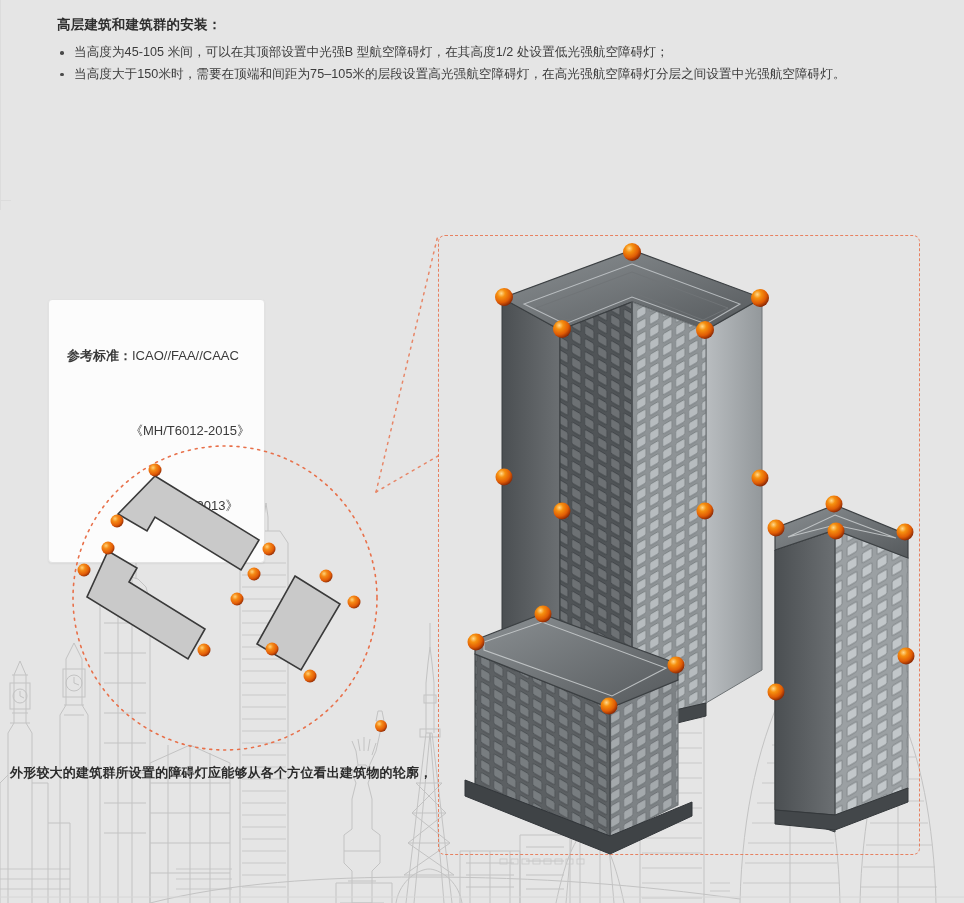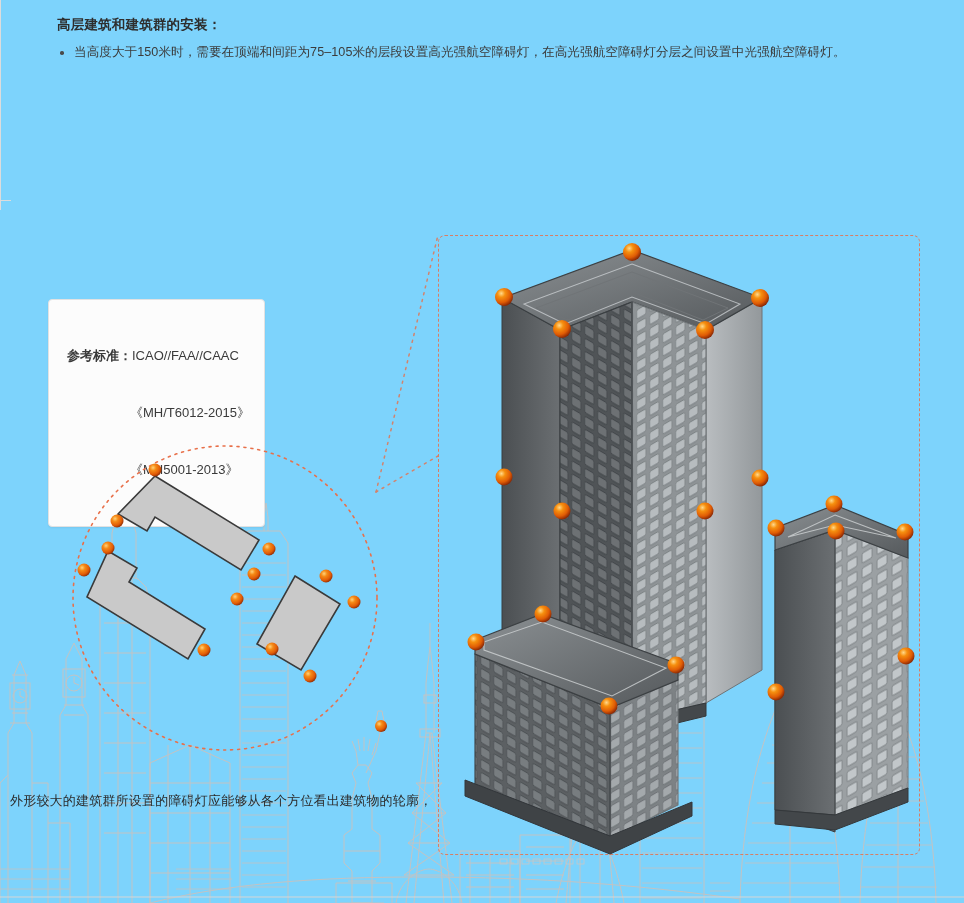--- a/index.html
+++ b/index.html
@@ -3,21 +3,21 @@
 <meta charset="utf-8">
 <style>
   html,body{margin:0;padding:0;}
   body{
     width:964px;height:903px;
     background:#fdfdfc;
     font-family:"Liberation Sans","DejaVu Sans",sans-serif;
     overflow:hidden;
     position:relative;
   }
-  .page{position:absolute;inset:0;overflow:hidden;background:#7dd3fc;}
+  .page{position:absolute;inset:0;overflow:hidden;background:#e5e5e5;}
 
   
   .edge-v{position:absolute;left:0;top:0;width:1px;height:210px;background:#dcdcdc;}
   .edge-h{position:absolute;left:0;top:200px;width:11px;height:1px;background:#dcdcdc;}
 
   
   .textblock{position:absolute;left:57px;top:16px;width:890px;color:#3c3c3c;}
   .tb-title{
     font-size:13.5px;font-weight:bold;color:#2e2e2e;letter-spacing:.2px;
     margin:0 0 9px 0;line-height:18px;
@@ -37,21 +37,21 @@
     position:absolute;left:48px;top:299px;
     padding:8px 14px 9px 18px;
     background:#fcfcfc;
     border:1px solid #e2e2e2;
     border-radius:4px;
     box-shadow:0 1px 2px rgba(0,0,0,.05);
     font-size:13px;line-height:19px;color:#3a3a3a;
     white-space:pre;
   }
   .refbox .rl{display:block;}
-  .refbox .rl.indent{padding-left:63px;}
+  .refbox .rl.indent{padding-left:63px;margin-top:18px;}
 
   
   .skyline{position:absolute;left:0;bottom:0;width:964px;height:420px;pointer-events:none;}
 
   
   .plan{position:absolute;left:45px;top:418px;width:360px;height:370px;}
 
   
   .connector{position:absolute;left:330px;top:230px;width:180px;height:340px;pointer-events:none;}
 
@@ -62,37 +62,38 @@
     border-radius:7px;
     box-sizing:border-box;
     opacity:.85;
   }
 
   
   .buildings{position:absolute;left:440px;top:240px;width:500px;height:620px;}
 
   
   .caption{
-    position:absolute;left:10px;top:790px;width:470px;
-    font-size:13px;font-weight:normal;line-height:22px;color:#2c2c2c;
+    position:absolute;left:10px;top:762px;width:470px;
+    font-size:13px;font-weight:bold;line-height:22px;color:#2c2c2c;
     letter-spacing:.2px;
   }
   .caption span{display:block;}
 </style>
 </head>
 <body>
 
 <div class="page">
 
   <div class="edge-v"></div>
   <div class="edge-h"></div>
 
   <div class="textblock">
     <div class="tb-title">高层建筑和建筑群的安装：</div>
     <ul class="bullets">
+      <li>当高度为45-105 米间，可以在其顶部设置中光强B 型航空障碍灯，在其高度1/2 处设置低光强航空障碍灯；</li>
       <li>当高度大于150米时，需要在顶端和间距为75–105米的层段设置高光强航空障碍灯，在高光强航空障碍灯分层之间设置中光强航空障碍灯。</li>
     </ul>
   </div>
 
   <svg class="skyline" viewBox="0 0 964 420" preserveAspectRatio="none">
     <g fill="none" stroke="#c3c3c3" stroke-width="1">
 
       <path d="M8 420 L8 250 L14 240 L14 192 L20 178 L26 192 L26 240 L32 250 L32 420"></path>
       <rect x="10" y="200" width="20" height="26"></rect>
       <circle cx="20" cy="213" r="7"></circle>

